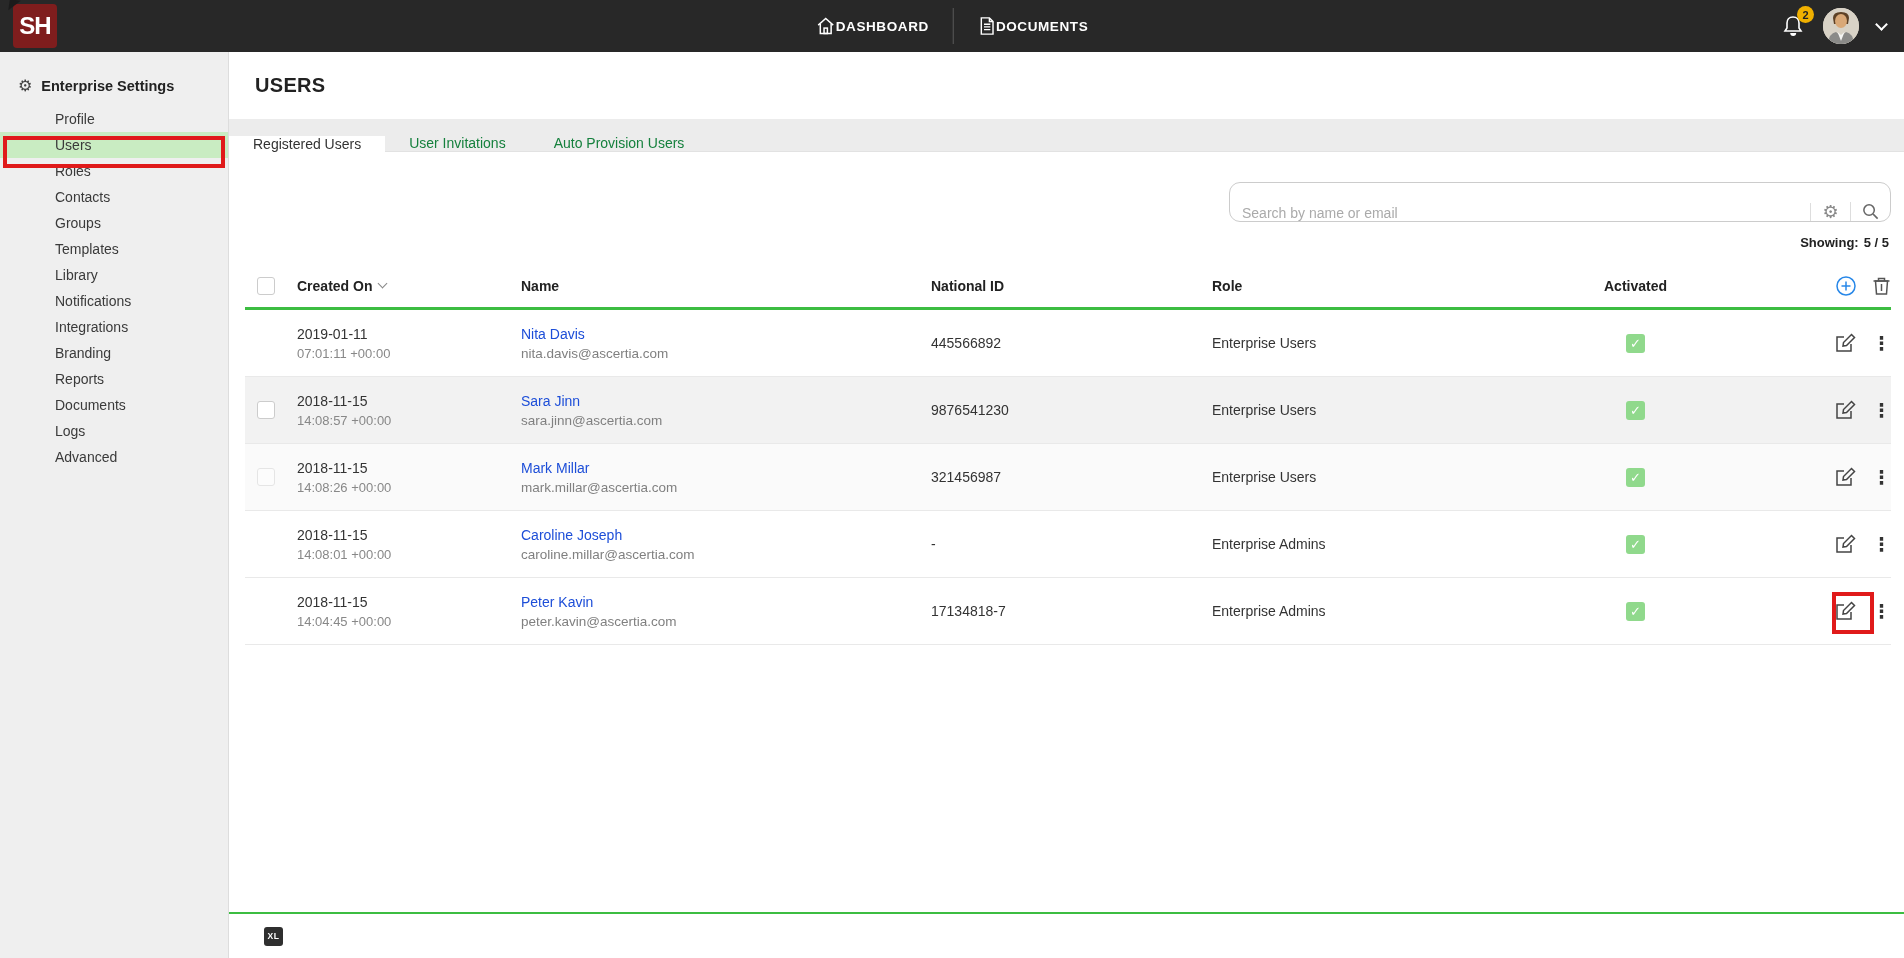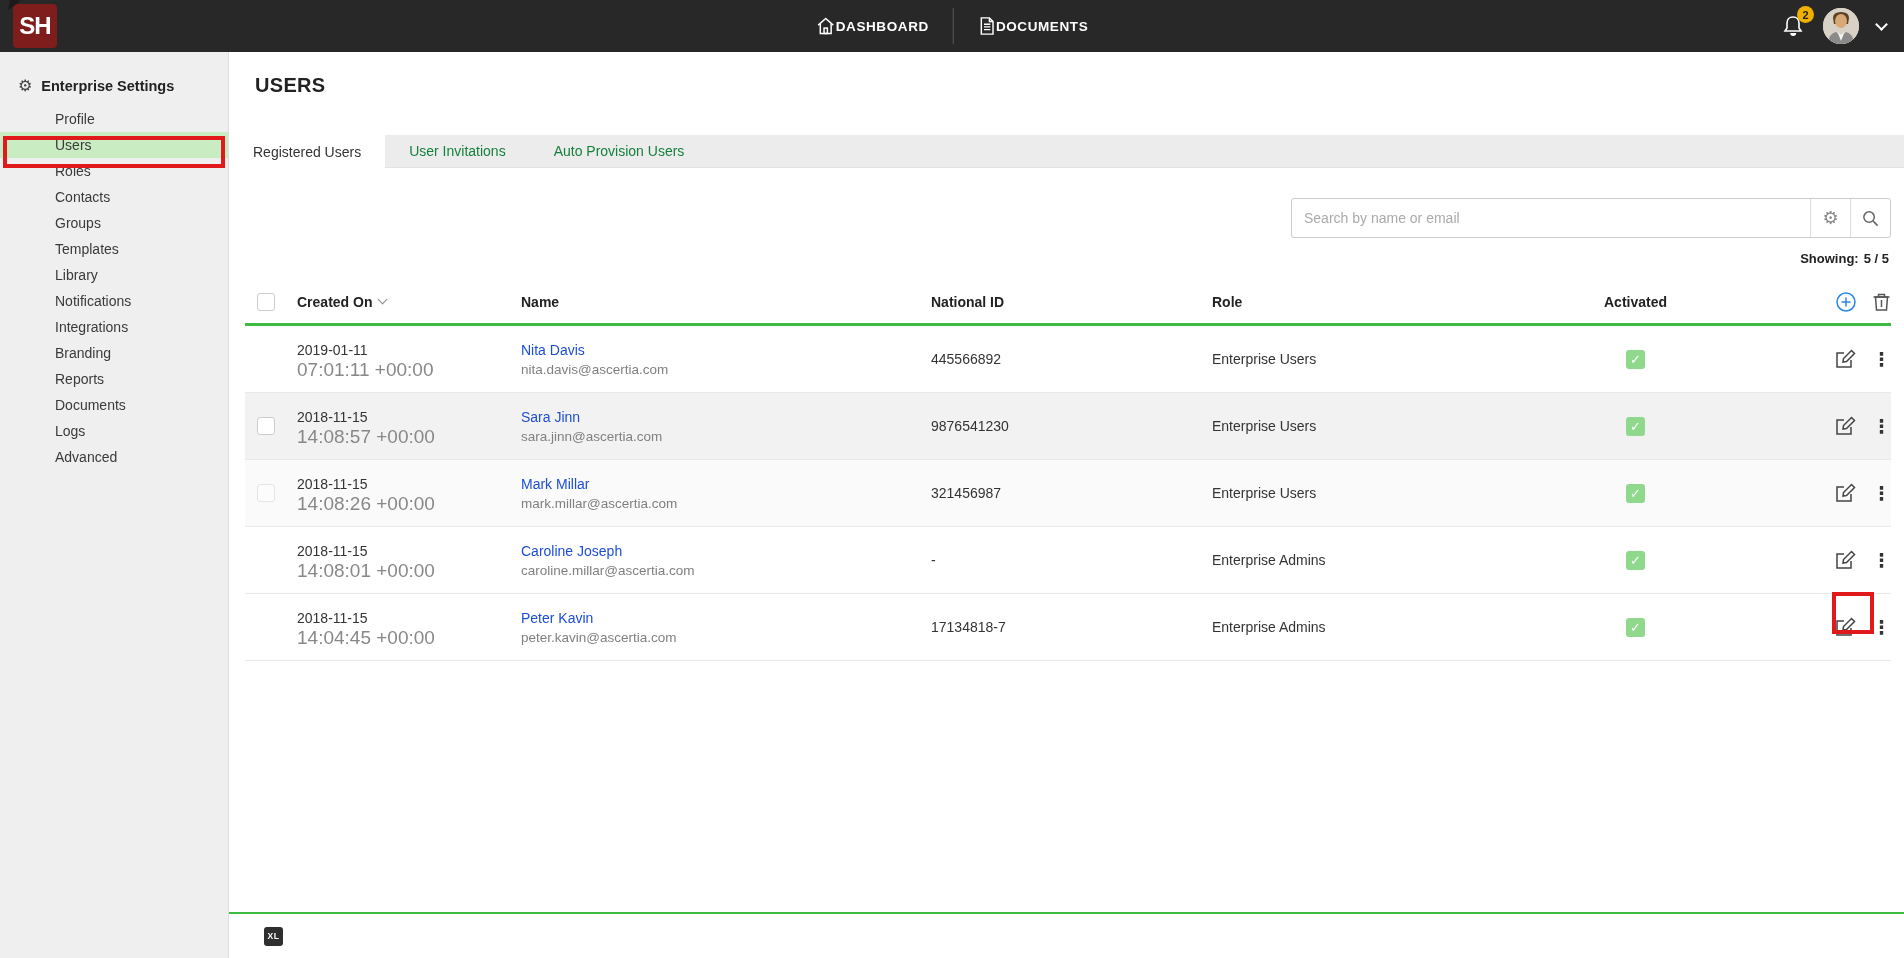--- a/index.html
+++ b/index.html
@@ -35,29 +35,29 @@
     font-size:14.5px; font-weight:bold; color:#222; }
   .sb-gear { font-size:16px; color:#444; line-height:1; }
   .sb-list { list-style:none; margin-top:12px; }
   .sb-list li { height:26px; line-height:26px; padding-left:55px; font-size:14px; color:#3a3a3a; cursor:pointer; }
   .sb-list li.selected { background:#c9ecc2; }
 
   .main { flex:1; display:flex; flex-direction:column; background:#fff; }
   .main-header { padding:22px 0 0 26px; }
   .page-title { font-size:20px; font-weight:bold; color:#222; letter-spacing:.3px; }
 
-  .tab-strip { margin-top:38px; background:#ececec; border-bottom:1px solid #e2e2e2;
-    display:flex; height:33px; }
+  .tab-strip { margin-top:22px; background:#ececec; border-bottom:1px solid #e2e2e2;
+    display:flex; height:33px;align-items:flex-end; }
   .tab { padding:0 24px; display:flex; align-items:center; font-size:14px; color:#15803d; cursor:pointer; }
   .tab.active { background:#fff; color:#333; margin-bottom:-1px; }
 
   
   .search-row { display:flex; justify-content:flex-end; margin:30px 14px 0 0; }
-  .search-box { width:600px; height:40px; border:1px solid #ccc; border-radius:3px;
-    display:flex; background:#fff; }
+  .search-box { width:662px; height:40px; border:1px solid #ccc; border-radius:11px;
+    display:flex; background:#fff;align-items:flex-end; }
   .search-box input { flex:1; border:none; outline:none; padding:0 12px; font-size:14px;
     color:#333; font-family:inherit; background:transparent; }
   .search-box input::placeholder { color:#aaa; }
   .icon-cell { width:40px; border-left:1px solid #ddd; display:flex; align-items:center;
     justify-content:center; cursor:pointer; }
   .search-gear { font-size:18px; color:#888; line-height:1; }
 
   .showing-row { display:flex; justify-content:flex-end; margin:10px 16px 0 0;
     font-size:13px; font-weight:bold; color:#222; height:20px; align-items:center; gap:5px; }
 
@@ -72,21 +72,21 @@
     transform:rotate(45deg); margin-top:-4px; }
   .checkbox { width:18px; height:18px; border:1.5px solid #ccc; border-radius:3px;
     background:#fff; margin-left:12px; cursor:pointer; }
   .checkbox.faint { opacity:.45; }
   .thead-actions { display:flex; justify-content:flex-end; align-items:center; gap:15px; }
 
   .trow { height:67px; border-bottom:1px solid #e9e9e9; font-size:14px; color:#333; }
   .trow.shade { background:#f2f2f2; }
   .trow.shade-light { background:#fafafa; }
   .cell-2line .l1 { line-height:20px; }
-  .cell-2line .l2 { line-height:19px; font-size:19px; color:#888; }
+  .cell-2line .l2 { line-height:19px; font-size:13px; color:#888; }
   .name-link { color:#1d4ed8; cursor:pointer; line-height:20px; }
   .email { font-size:13.5px; color:#808080; line-height:19px; }
   .activated-cell { padding-left:22px; }
   .green-check { width:19px; height:19px; border-radius:3px; background:#90d98c; color:#fff;
     font-size:13px; font-weight:bold; display:flex; align-items:center; justify-content:center; }
   .row-actions { display:flex; justify-content:flex-end; align-items:center; gap:16px; }
   .kebab { font-size:19px; color:#333; font-weight:bold; cursor:pointer; line-height:1;
     letter-spacing:0; }
   .icon-btn { cursor:pointer; display:flex; align-items:center; justify-content:center; }
 

